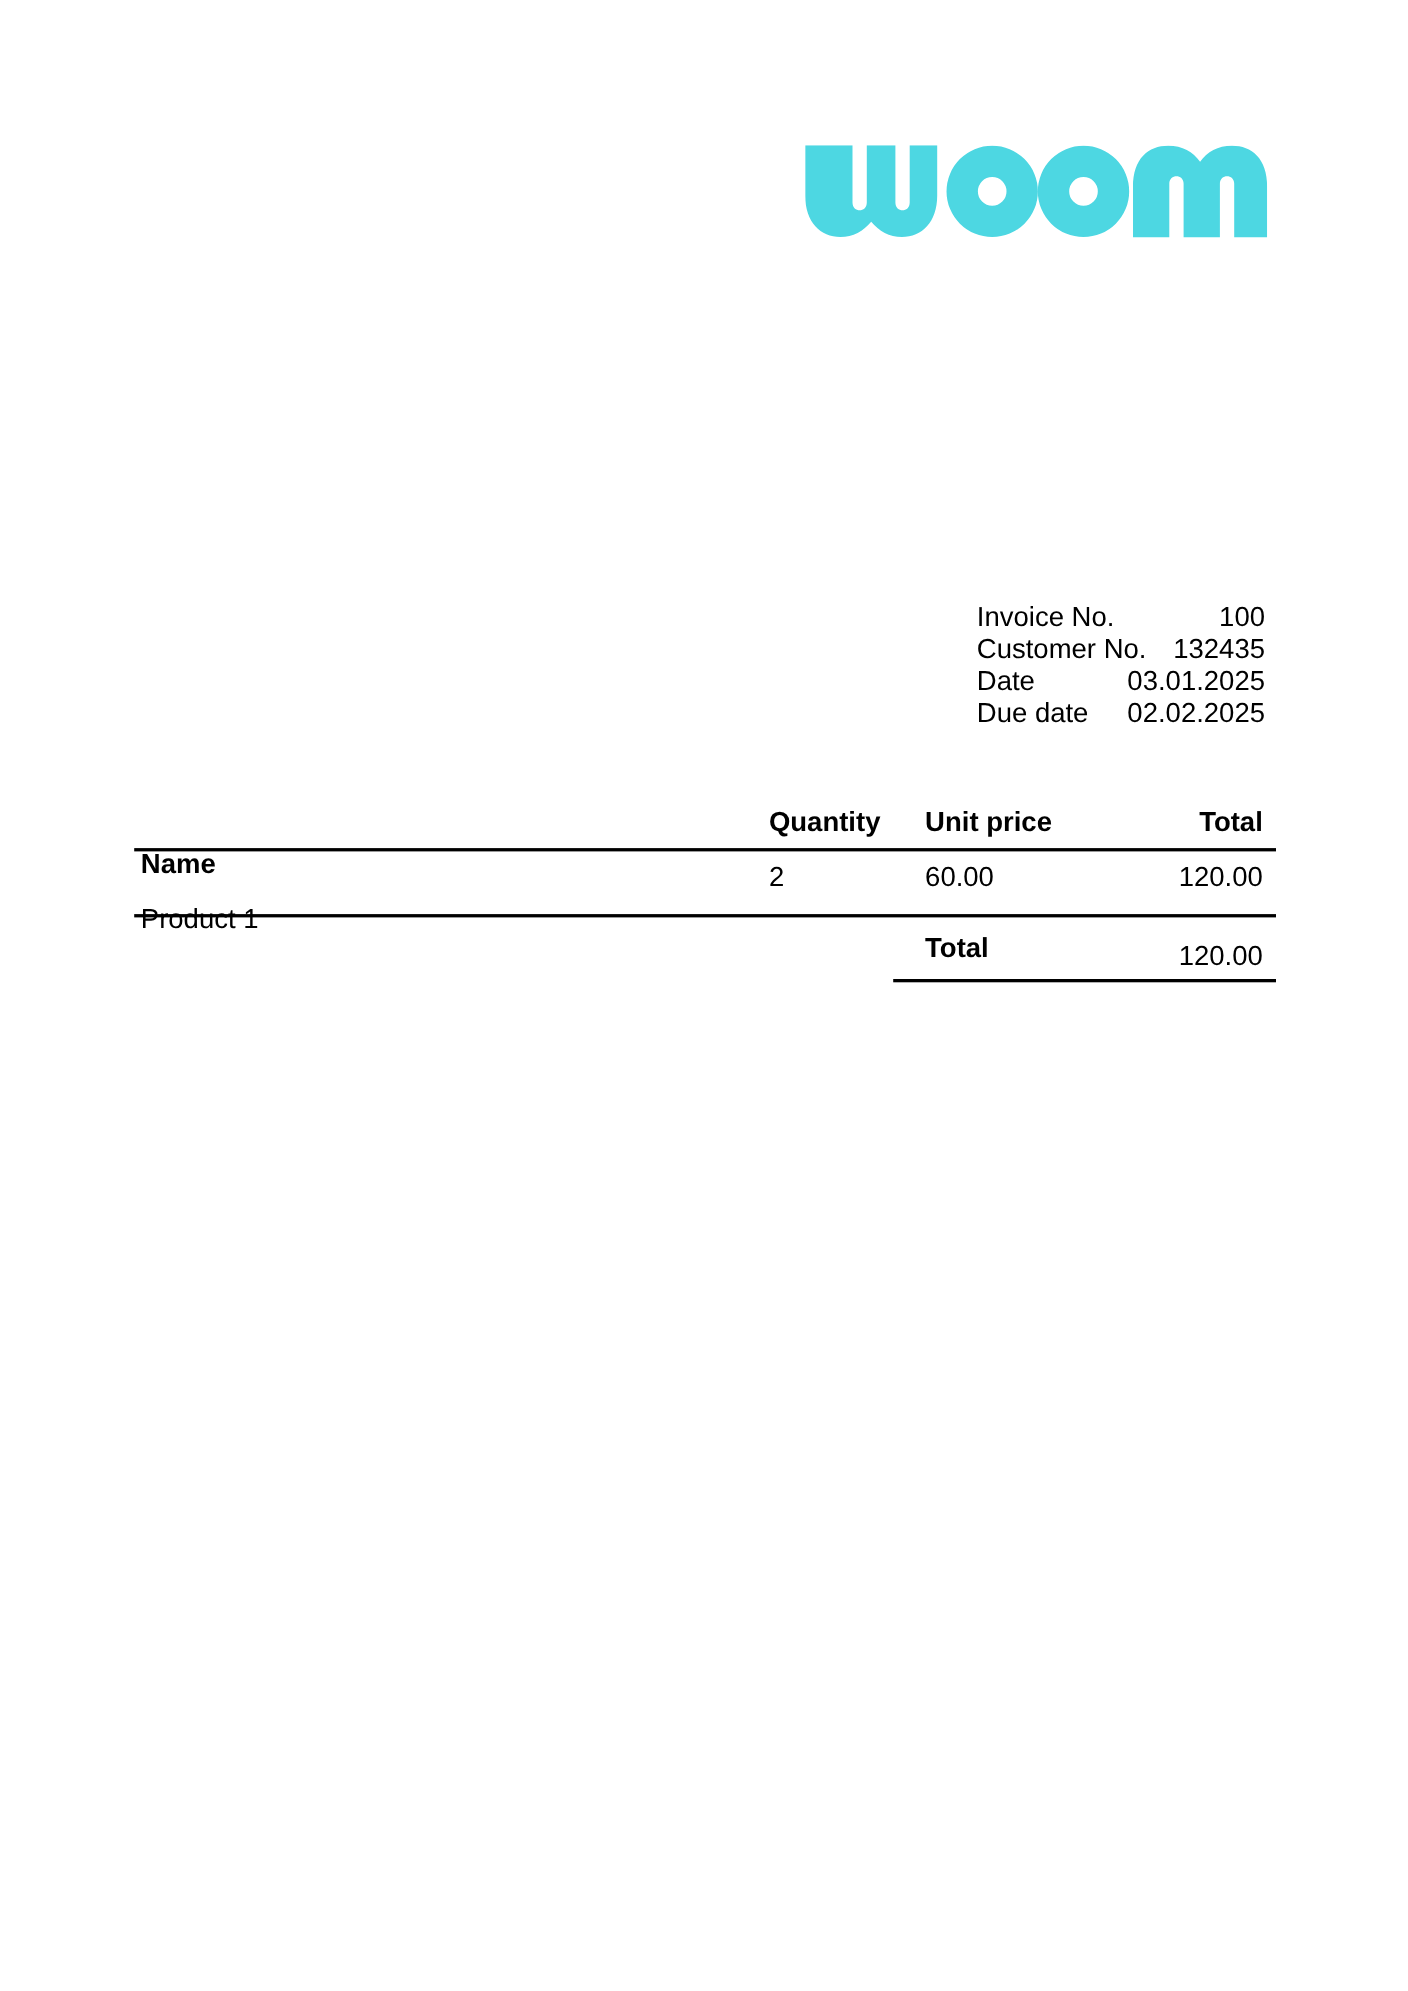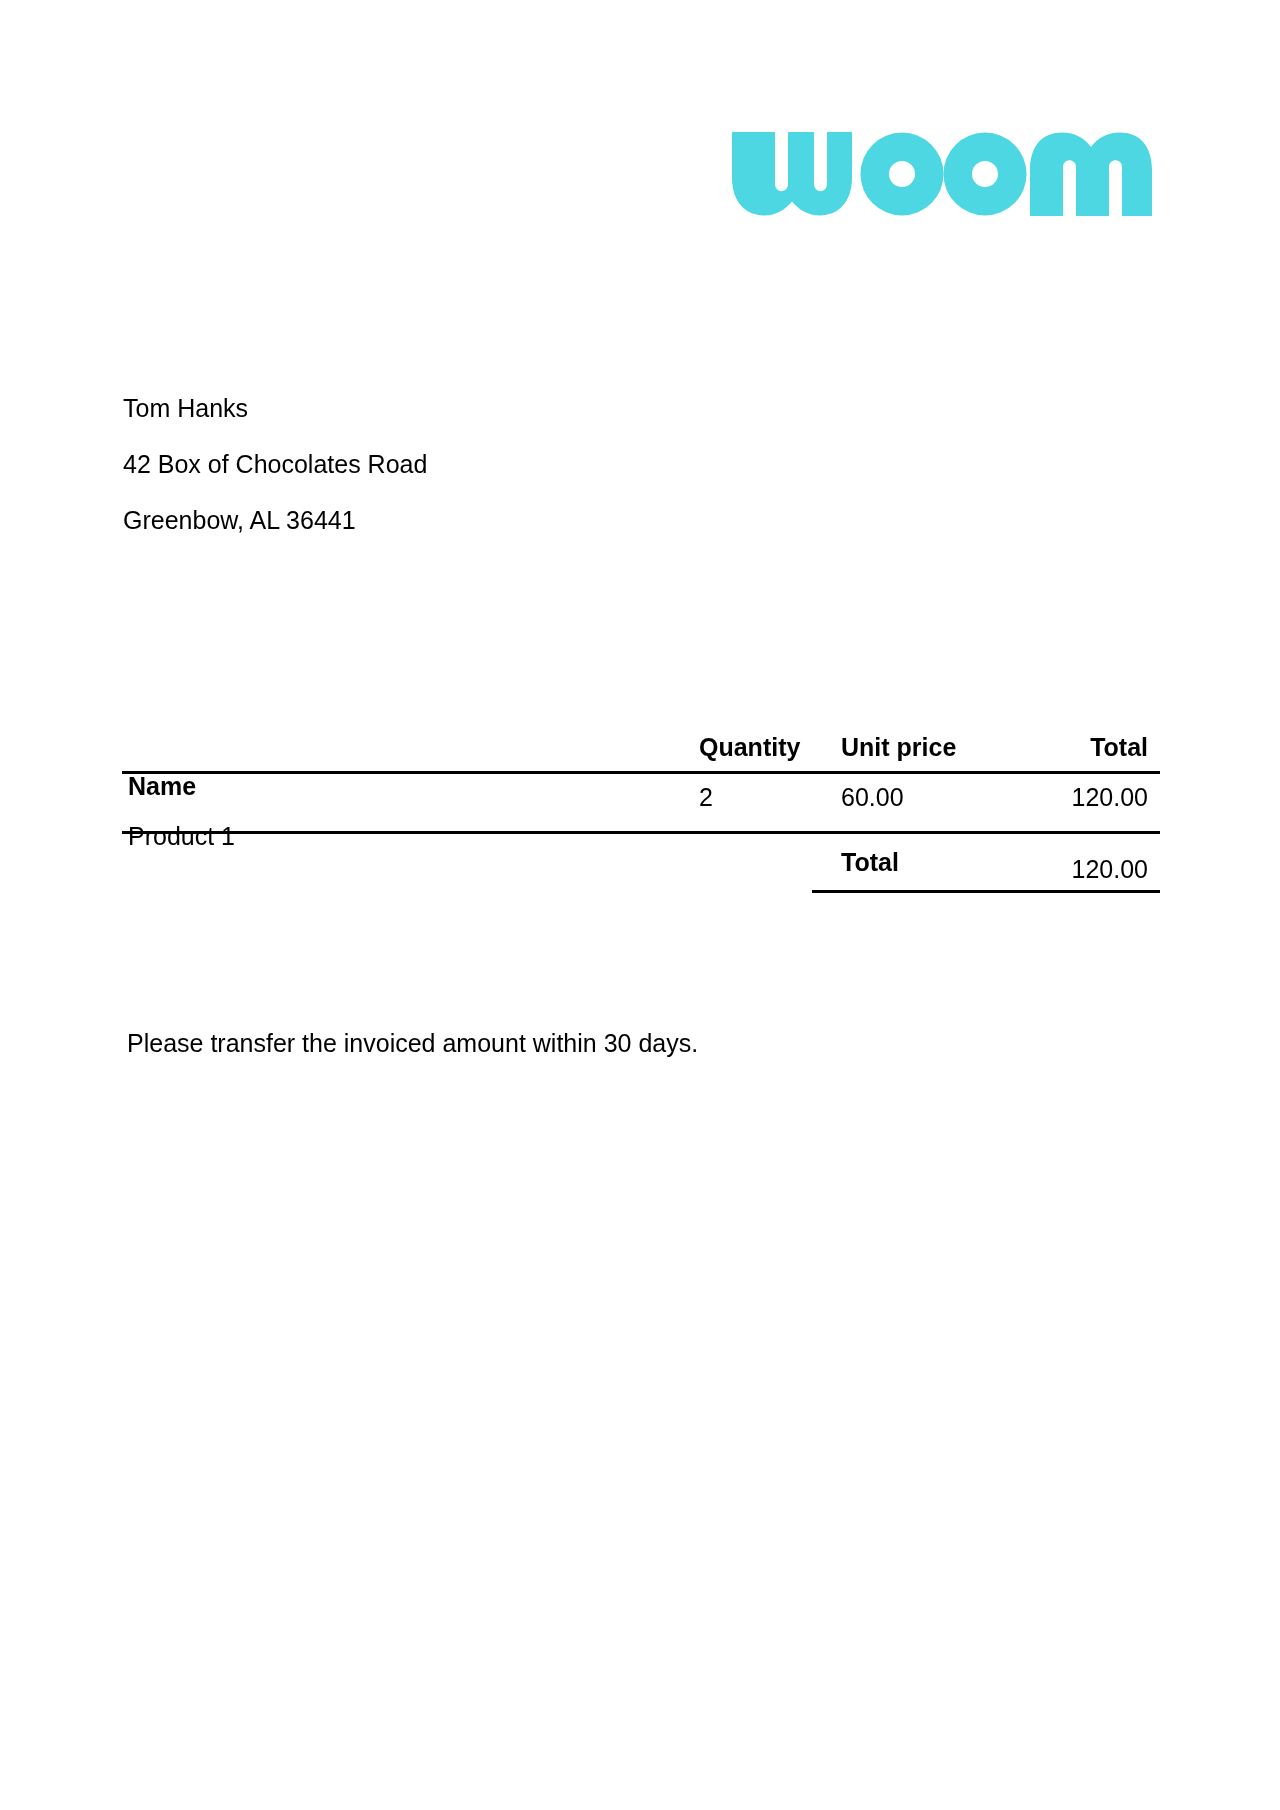--- a/index.html
+++ b/index.html
@@ -78,26 +78,39 @@
 
       <path d="M298,84 V38 C298,12 312,0.5 330,0.5
                C343,0.5 352.5,6 359,15
                C365.5,6 375,0.5 388,0.5
                C406,0.5 420,12 420,38 V84 Z
                M331,84 V35 C331,26 344,26 344,35 V84 Z
                M377,84 V35 C377,26 390,26 390,35 V84 Z"></path>
     </g>
   </svg>
 
-  <div class="recipient">
-    <div>Tom Hanks</div>
-    <div>42 Box of Chocolates Road</div>
-    <div>Greenbow, AL 36441</div>
+
+  <div class="meta">
+    <div class="meta-row">
+      <span>Invoice No.</span>
+      <span>100</span>
+    </div>
+    <div class="meta-row">
+      <span>Customer No.</span>
+      <span>132435</span>
+    </div>
+    <div class="meta-row">
+      <span>Date</span>
+      <span>03.01.2025</span>
+    </div>
+    <div class="meta-row">
+      <span>Due date</span>
+      <span>02.02.2025</span>
+    </div>
   </div>
-
 
   <div class="items">
 
     <div class="cell bold row-header col-name">Name</div>
     <div class="cell bold row-header col-qty">Quantity</div>
     <div class="cell bold row-header col-unit">Unit price</div>
     <div class="cell bold row-header col-total">Total</div>
     <div class="rule rule-full rule-1"></div>
 
     <div class="cell row-item col-name">Product 1</div>
@@ -105,16 +118,15 @@
     <div class="cell row-item col-unit">60.00</div>
     <div class="cell row-item col-total">120.00</div>
     <div class="rule rule-full rule-2"></div>
 
     <div class="cell bold row-sumlabel col-unit">Total</div>
     <div class="cell row-sumvalue col-total">120.00</div>
     <div class="rule rule-3"></div>
   </div>
 
   <div class="closing">
-    <div>Please transfer the invoiced amount within 30 days.</div>
   </div>
 
 </div>
 
 </body></html>

